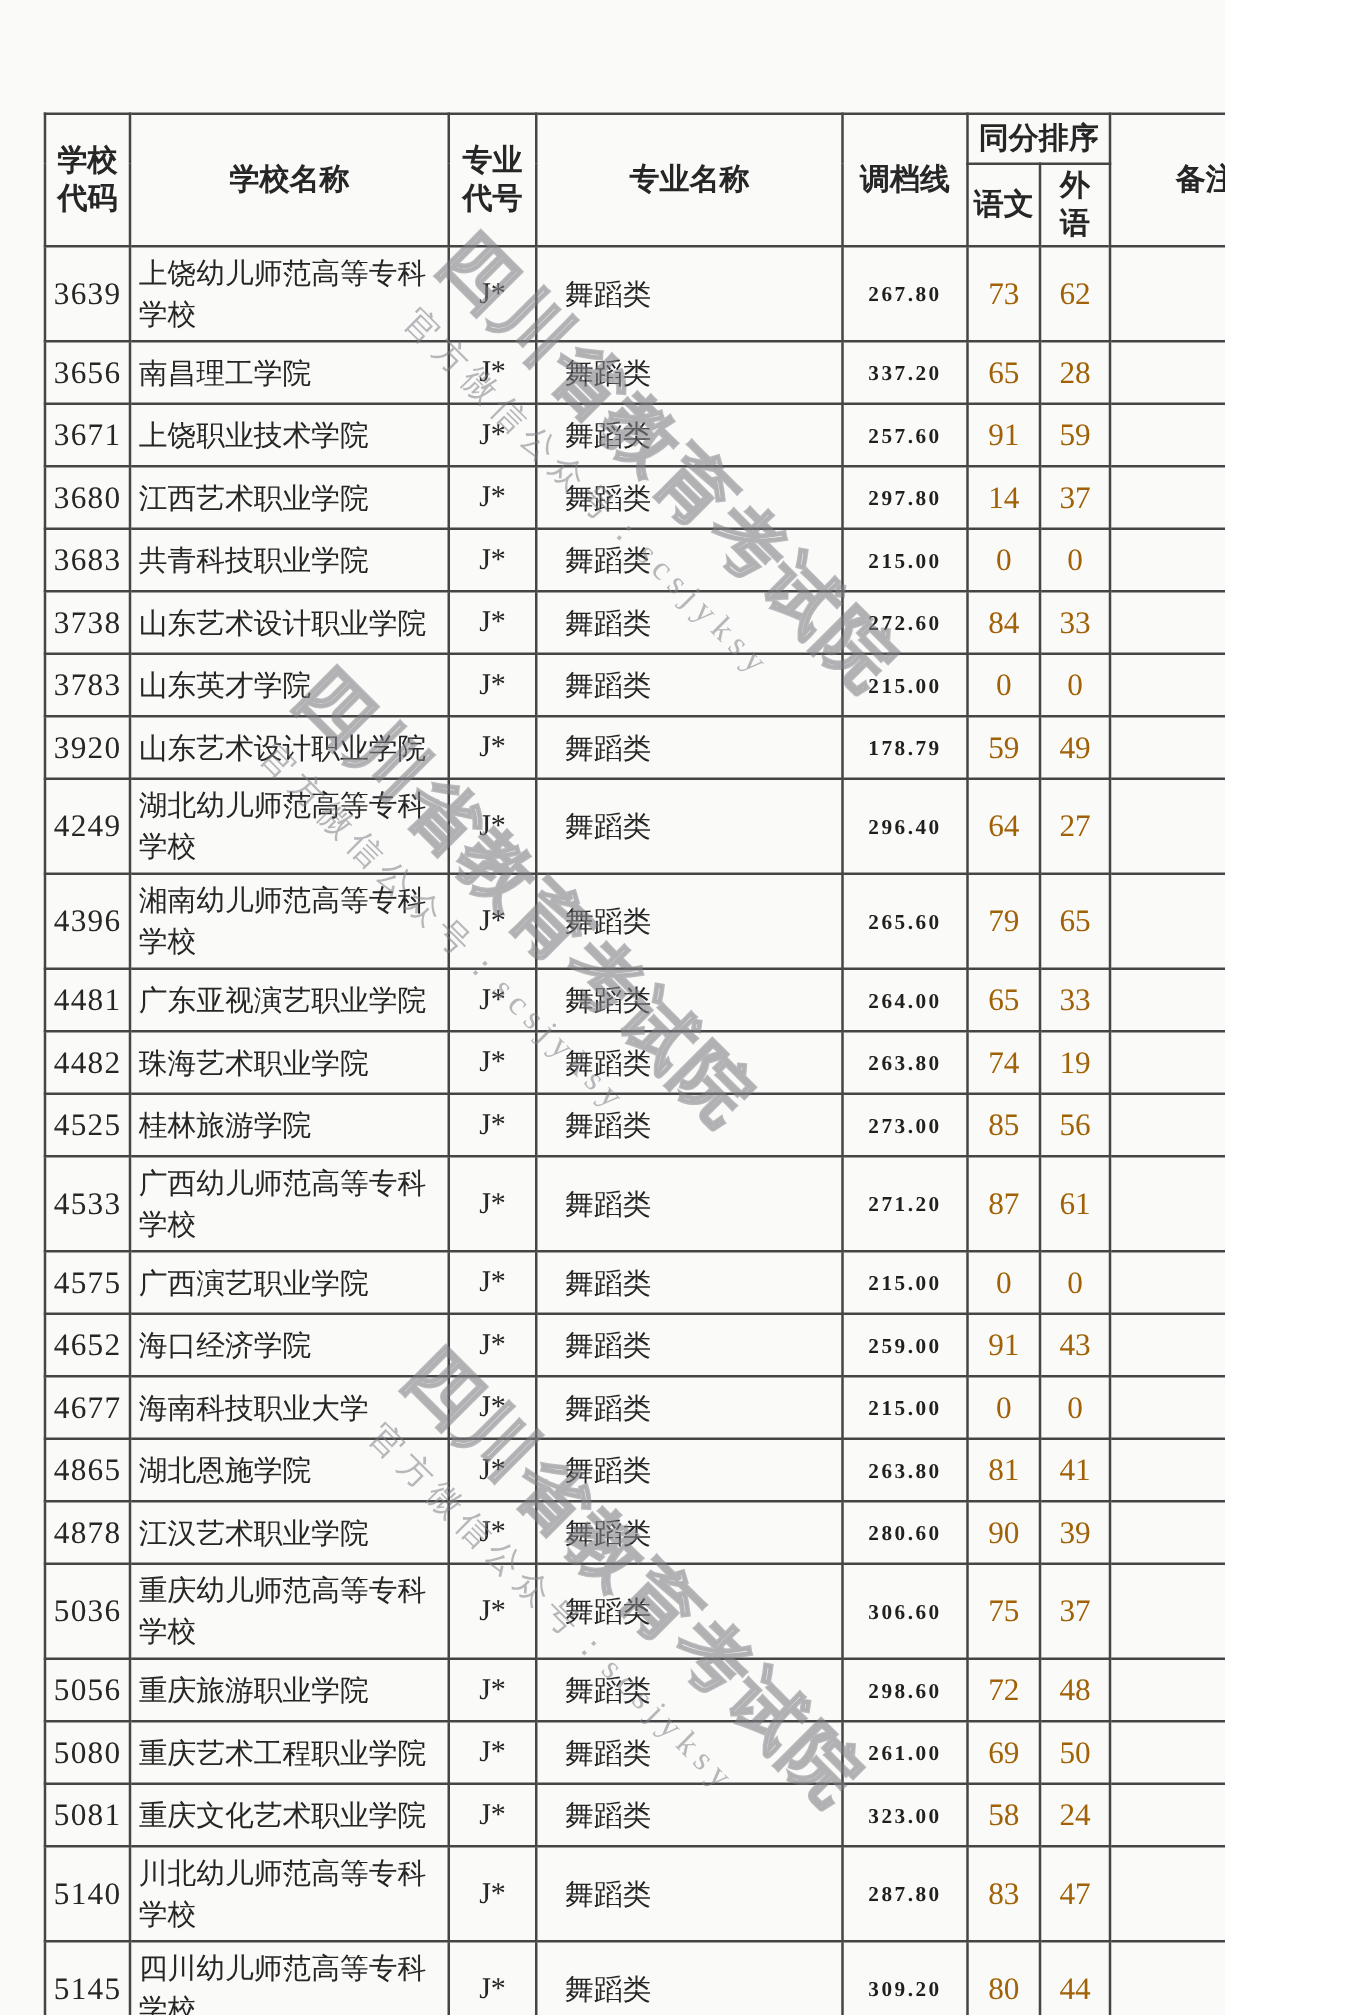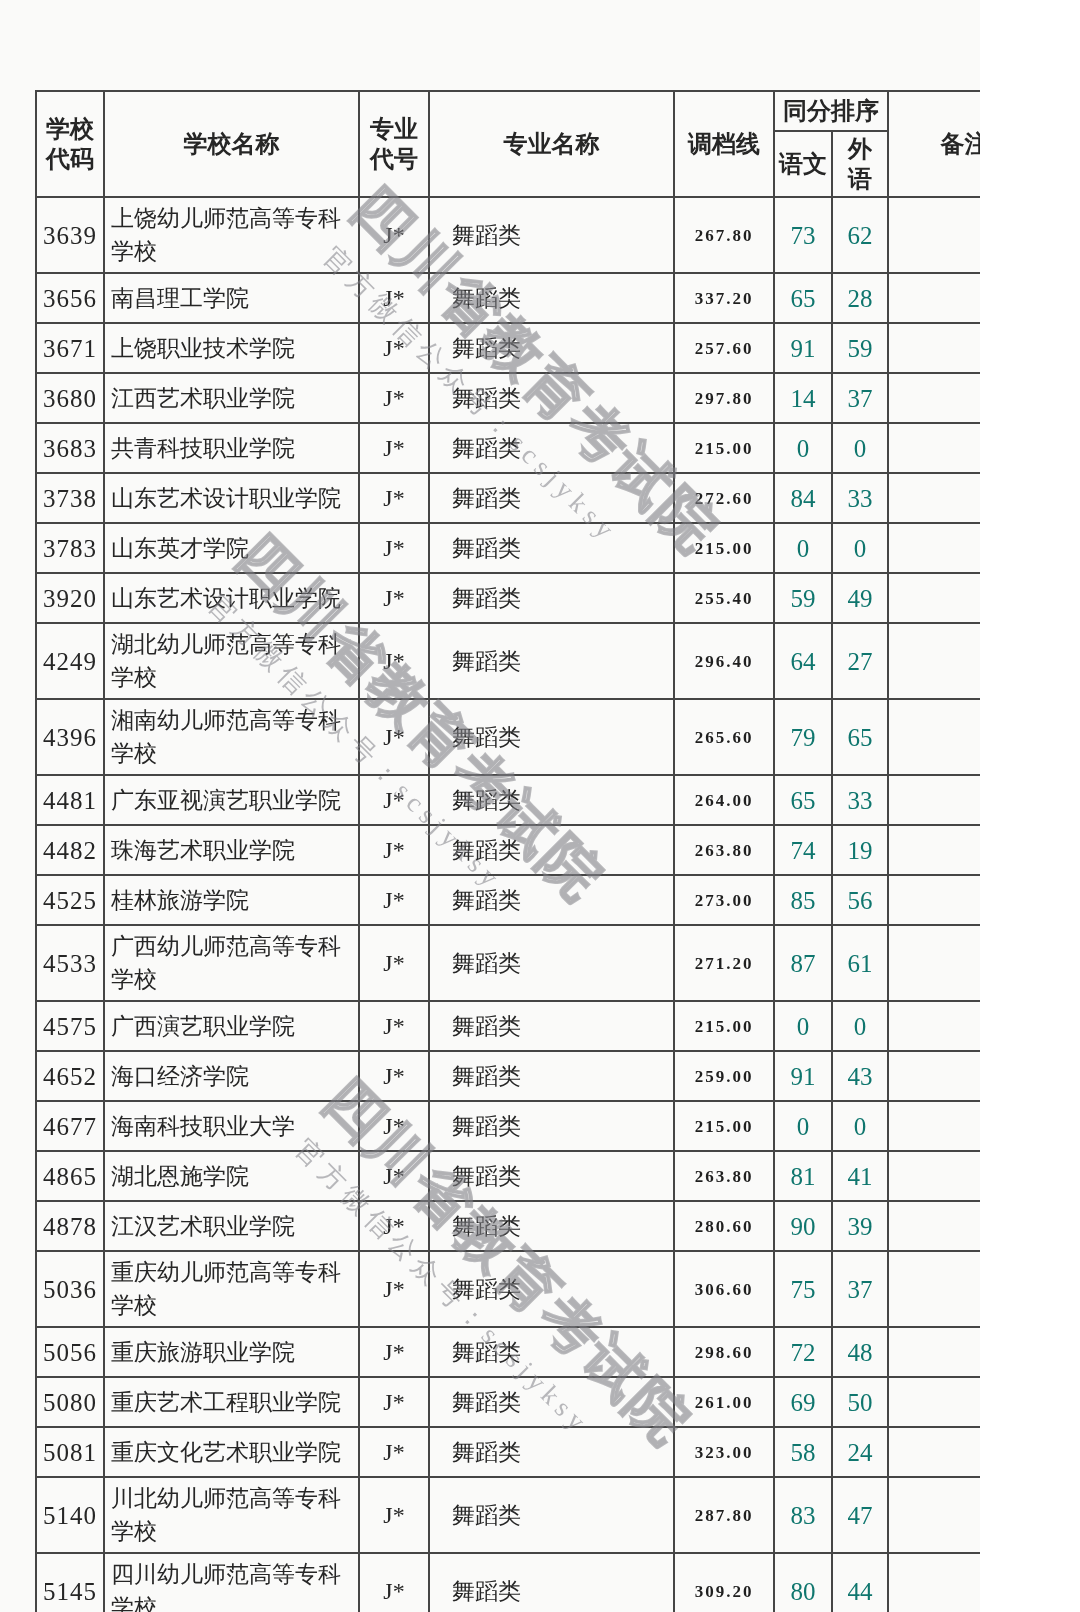--- a/index.html
+++ b/index.html
@@ -37,21 +37,21 @@
     text-align: center;
     height: 34px;
     line-height: 30px;
     padding: 2px 4px;
   }
   td.c-code   { text-align: center; font-size: 25px; letter-spacing: 1px; height: 40px; }
   td.c-school { text-align: left; }
   td.c-mcode  { text-align: center; font-size: 24px; }
   td.c-major  { text-align: left; padding-left: 22px; }
   td.c-score  { text-align: center; font-size: 17px; font-weight: 700; letter-spacing: 2px; color:#1f1f1f; }
-  td.c-num    { text-align: center; font-size: 25px; color: #0f766e; }
+  td.c-num    { text-align: center; font-size: 25px; color: #a16207; }
   td.c-remark { }
 
   
   .wm-layer {
     position: absolute;
     inset: 0;
     pointer-events: none;
     z-index: 5;
   }
   .wm-group {
@@ -193,21 +193,21 @@
       <td class="c-num">0</td>
       <td class="c-num">0</td>
       <td class="c-remark"></td>
     </tr>
 
     <tr>
       <td class="c-code">3920</td>
       <td class="c-school">山东艺术设计职业学院</td>
       <td class="c-mcode">J*</td>
       <td class="c-major">舞蹈类</td>
-      <td class="c-score">255.40</td>
+      <td class="c-score">178.79</td>
       <td class="c-num">59</td>
       <td class="c-num">49</td>
       <td class="c-remark"></td>
     </tr>
 
     <tr>
       <td class="c-code">4249</td>
       <td class="c-school">湖北幼儿师范高等专科学校</td>
       <td class="c-mcode">J*</td>
       <td class="c-major">舞蹈类</td>

